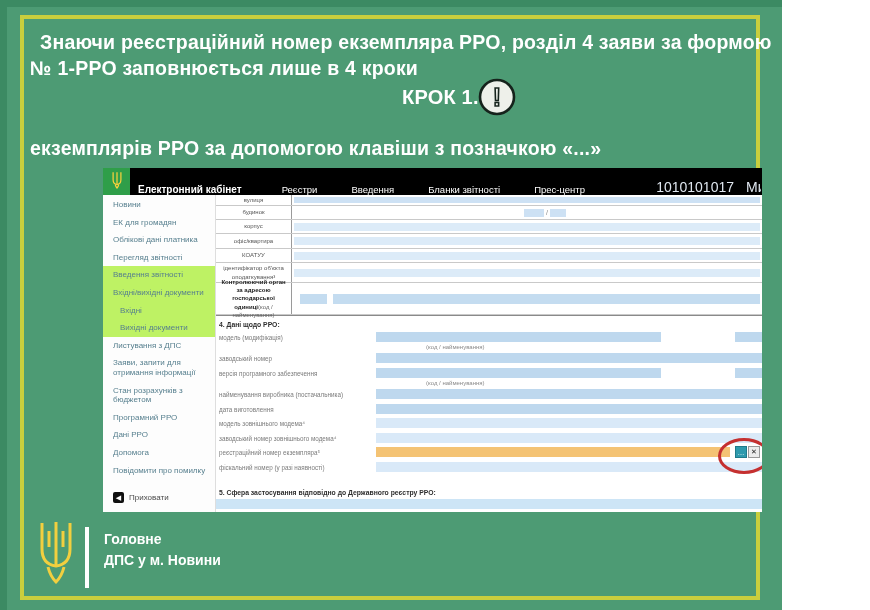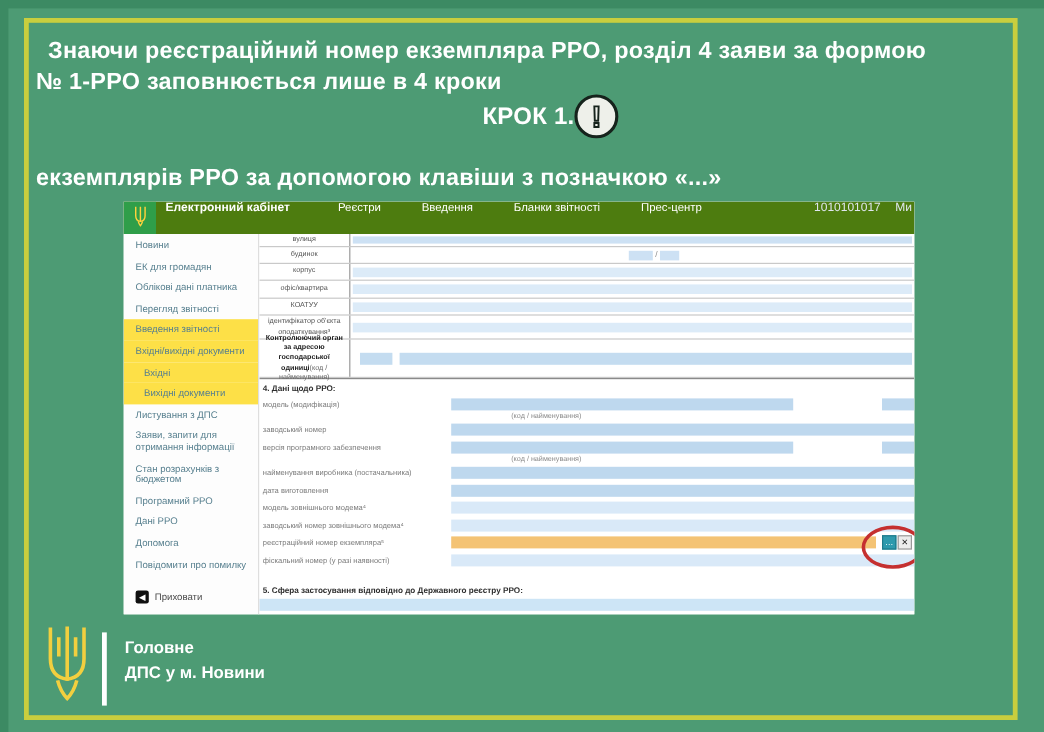--- a/index.html
+++ b/index.html
@@ -1,45 +1,45 @@
 <!DOCTYPE html>
 <html><head>
 <meta charset="utf-8">
 <style>
   html,body{margin:0;padding:0;}
-  .poster{position:relative;width:870px;height:610px;background:#4d9b74;overflow:hidden;
+  .poster{position:relative;width:782px;height:610px;background:#4d9b74;overflow:hidden;
           font-family:"Liberation Sans",sans-serif;}
   .strip-top{position:absolute;top:0;left:0;right:0;height:7px;background:#3c8a63;}
   .strip-left{position:absolute;top:0;left:0;bottom:0;width:7px;background:#3c8a63;}
   .frame{position:absolute;top:15px;left:20px;right:22px;bottom:10px;border:4px solid #c9ce3e;}
 
   .hl{position:absolute;color:#fff;font-weight:bold;font-size:19.5px;letter-spacing:.2px;white-space:nowrap;}
   .h1{top:31px;left:40px;}
   .h2{top:57px;left:30px;}
   .step{top:86px;left:402px;font-size:20px;}
   .warn{position:absolute;top:77px;left:477px;width:40px;height:40px;}
   .h3{top:111px;left:40px;}
   .h4{top:137px;left:30px;}
 
   
   .shot{position:absolute;top:168px;left:103px;width:659px;height:344px;background:#fff;
         display:flex;flex-direction:column;overflow:hidden;}
-  .appbar{flex:0 0 27px;background:#4d7c0f;display:flex;align-items:flex-start;color:#fff;}
+  .appbar{flex:0 0 27px;background:#000000;display:flex;align-items:flex-end;color:#fff;}
   .logo{width:27px;height:27px;background:#2f9e49;display:flex;align-items:center;justify-content:center;flex:0 0 27px;}
   .apptitle{font-size:10px;font-weight:bold;margin-left:8px;white-space:nowrap;}
   .nav{display:flex;gap:34px;margin-left:40px;font-size:9.5px;white-space:nowrap;}
   .nav span{cursor:default;}
-  .appright{margin-left:auto;display:flex;gap:12px;align-items:center;font-size:10px;color:#dfe6ef;padding-right:1px;white-space:nowrap;}
+  .appright{margin-left:auto;display:flex;gap:12px;align-items:center;font-size:14px;color:#dfe6ef;padding-right:1px;white-space:nowrap;}
   .uname{width:15px;overflow:hidden;}
 
   .appbody{flex:1;display:flex;min-height:0;border-radius:18px;}
   .sidebar{flex:0 0 113px;background:#fdfdfd;border-right:1px solid #dedede;font-size:8px;
            color:#567f8e;position:relative;padding-top:1px;box-sizing:border-box;}
   .side-item{padding:4px 6px 4px 10px;line-height:1.2;cursor:pointer;}
-  .side-item.sel{background:#fde047;}
+  .side-item.sel{background:#bef264;}
   .side-item.sub{padding-left:17px;}
   .collapse{position:absolute;bottom:9px;left:10px;display:flex;align-items:center;gap:5px;color:#4a4a4a;cursor:pointer;}
   .cicon{width:11px;height:11px;background:#101010;color:#fff;font-size:7px;display:flex;
          align-items:center;justify-content:center;border-radius:2px;}
 
   .formarea{flex:1;background:#fff;overflow:hidden;font-size:7px;color:#333;}
   
   .atable{border-bottom:1px solid #8a8a8a;}
   .trow{display:flex;border-bottom:1px solid #c9c9c9;align-items:stretch;}
   .tlabel{flex:0 0 76px;border-right:1px solid #9a9a9a;display:flex;align-items:center;

